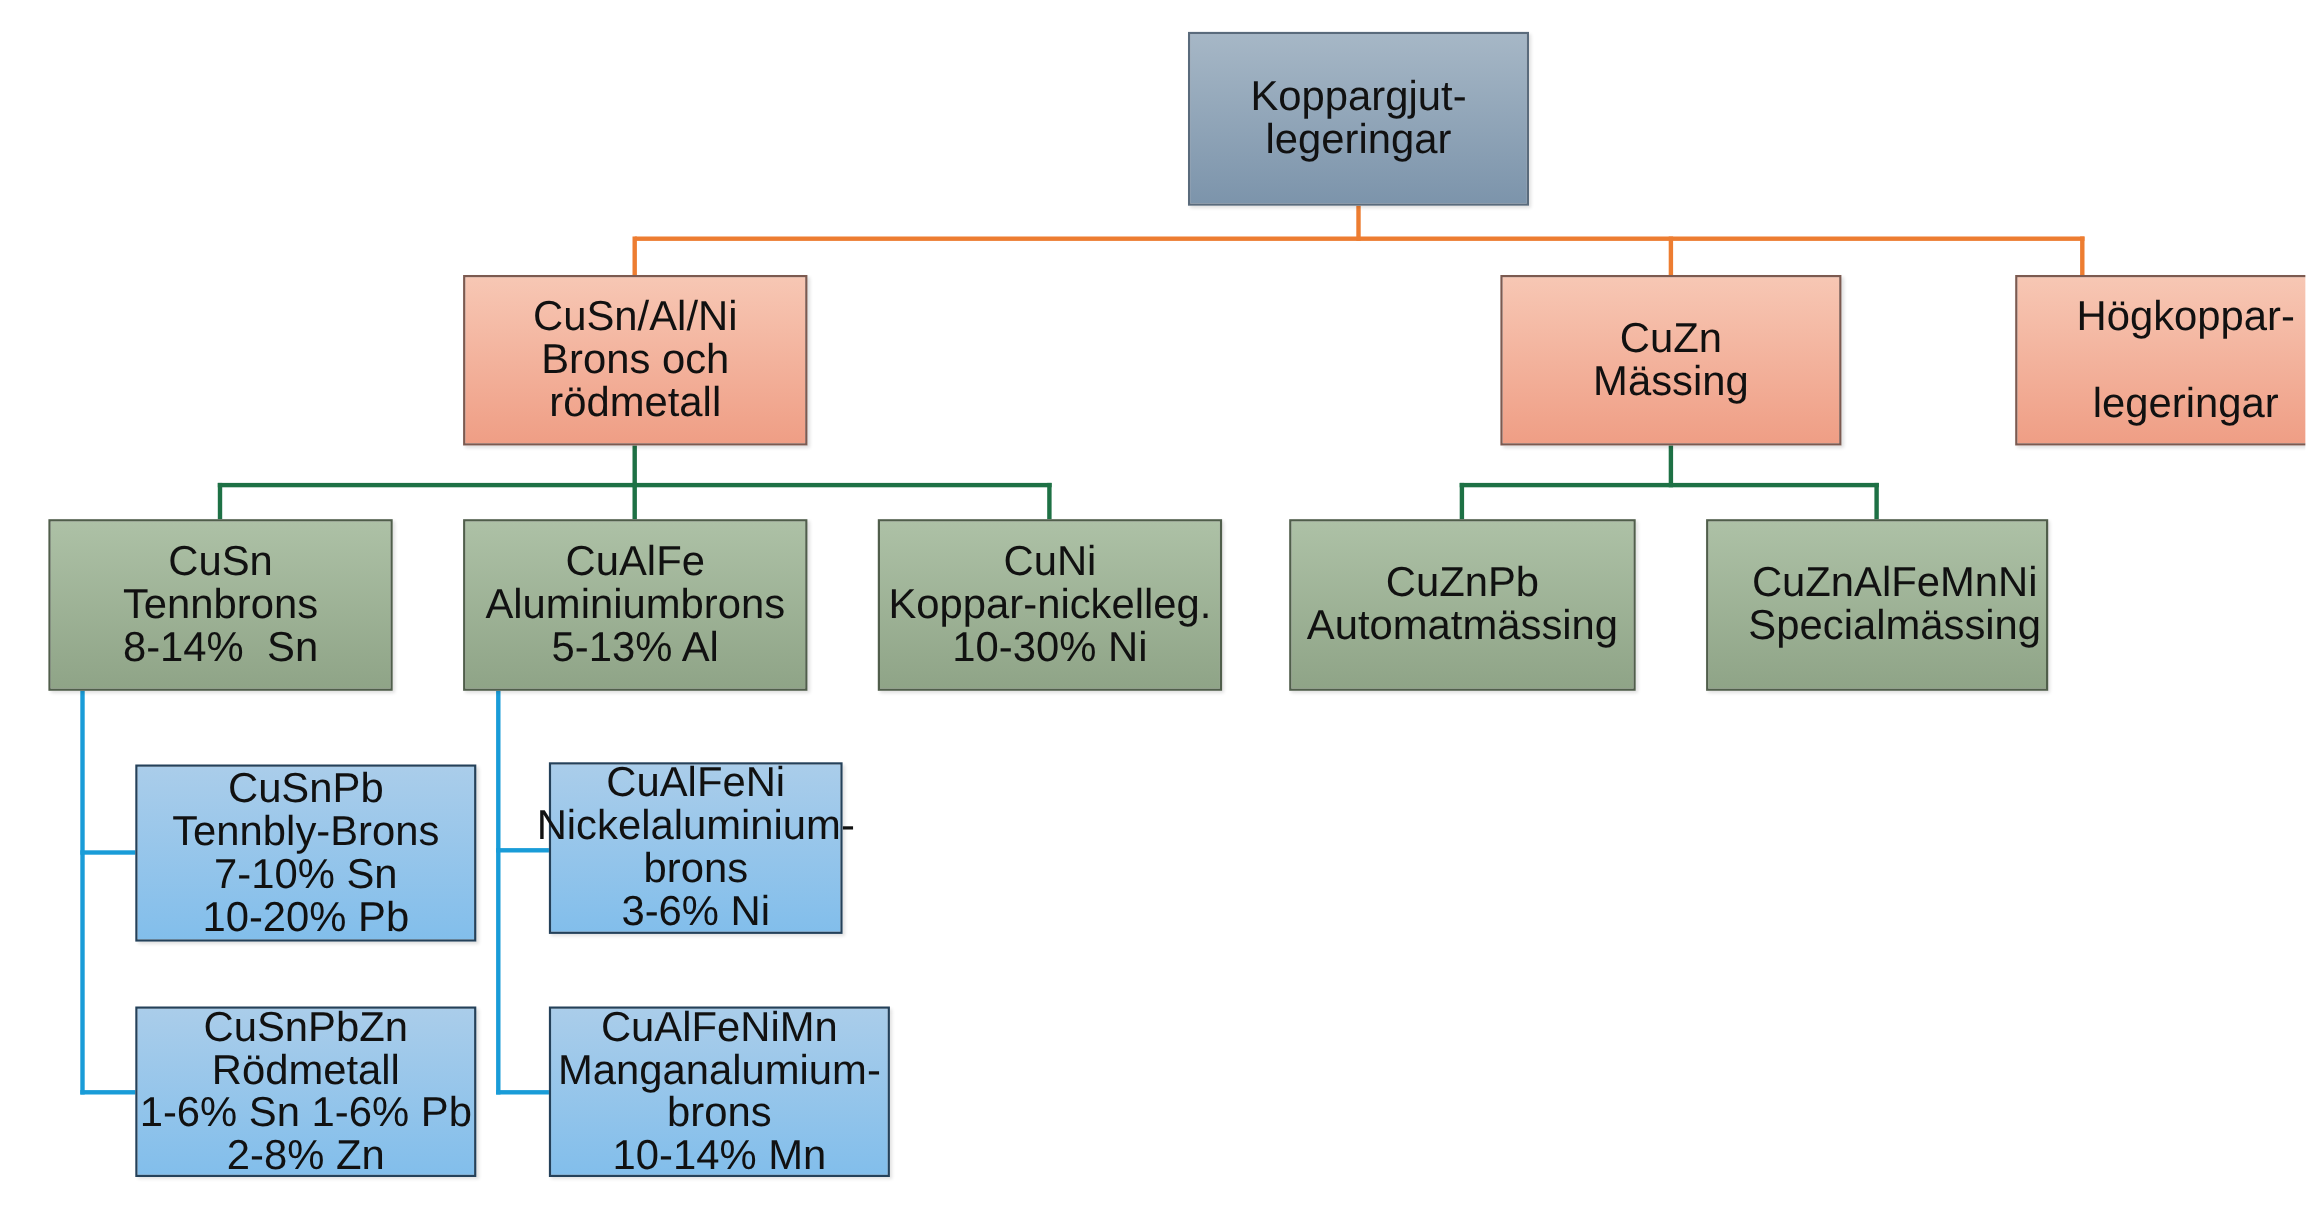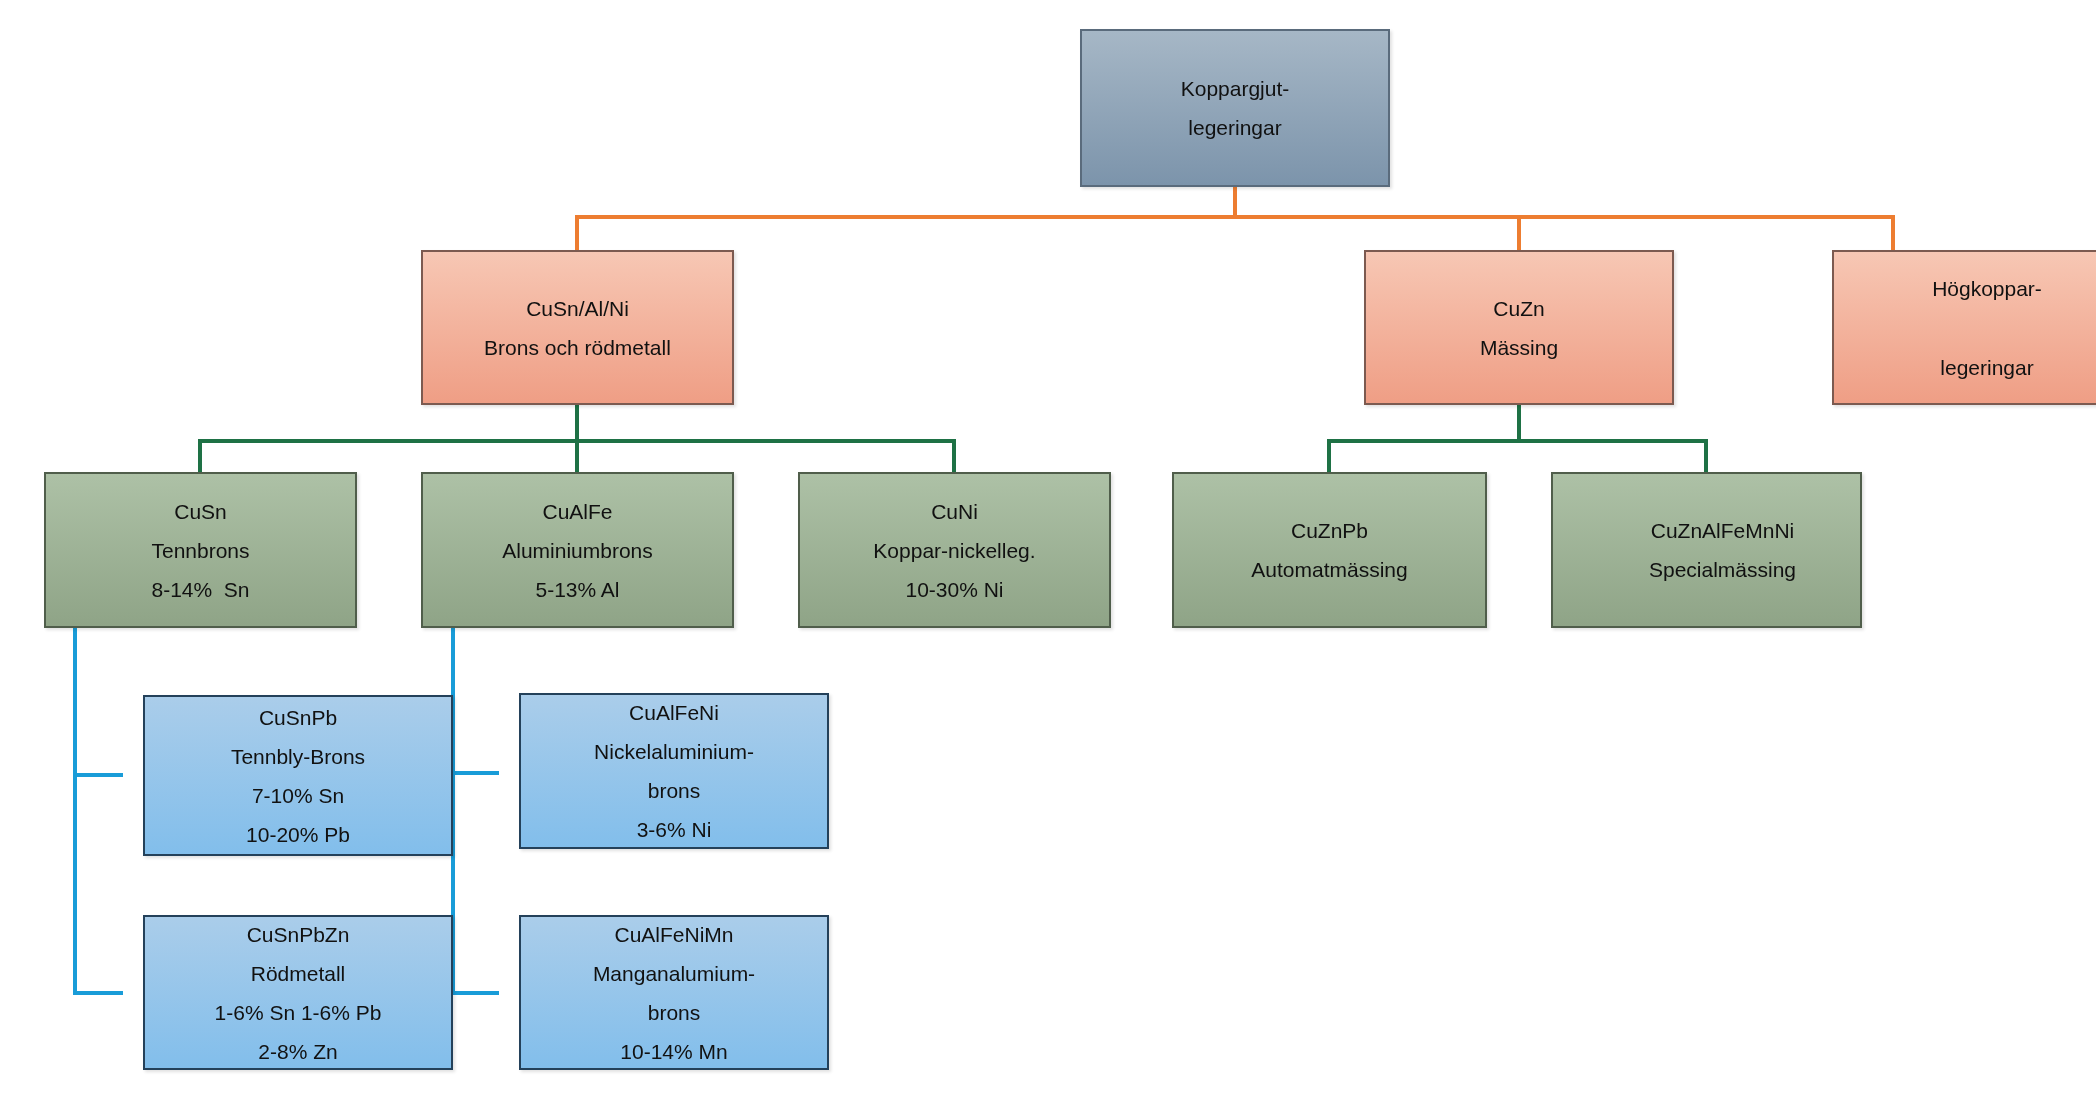--- a/index.html
+++ b/index.html
@@ -12,44 +12,44 @@
     overflow: hidden;
   }
   .node {
     position: absolute;
     display: flex;
     flex-direction: column;
     justify-content: center;
     align-items: center;
     text-align: center;
     color: #111111;
-    font-size: 21px;
+    font-size: 38px;
     line-height: 39px;
     box-sizing: border-box;
     box-shadow: 2px 2px 3px rgba(0,0,0,0.12);
   }
   .node .line { white-space: pre-wrap; }
   
   .lv1 { background: linear-gradient(to bottom, #a6b7c6 0%, #7c94ab 100%); border: 2px solid #5a6b7c; }
   .lv2 { background: linear-gradient(to bottom, #f7c7b4 0%, #ef9e85 100%); border: 2px solid #7c5a50; }
   .lv3 { background: linear-gradient(to bottom, #adc1a6 0%, #8fa487 100%); border: 2px solid #505e4b; }
-  .lv4 { background: linear-gradient(to bottom, #aacdea 0%, #82beeb 100%); border: 2px solid #24415a; margin-left: 20px; }
+  .lv4 { background: linear-gradient(to bottom, #aacdea 0%, #82beeb 100%); border: 2px solid #24415a; }
   
   #n-root         { left: 1080px; top: 29px;  width: 310px; height: 158px; }
   #n-bronze       { left: 421px;  top: 250px; width: 313px; height: 155px; }
   #n-cuzn         { left: 1364px; top: 250px; width: 310px; height: 155px; }
   #n-hogkoppar    { left: 1832px; top: 250px; width: 310px; height: 155px; gap: 40px; }
   #n-cusn         { left: 44px;   top: 472px; width: 313px; height: 156px; text-align: right; }
   #n-cualfe       { left: 421px;  top: 472px; width: 313px; height: 156px; }
   #n-cuni         { left: 798px;  top: 472px; width: 313px; height: 156px; }
   #n-cuznpb       { left: 1172px; top: 472px; width: 315px; height: 156px; }
   #n-cuznalfemnni { left: 1551px; top: 472px; width: 311px; height: 156px; padding-left: 32px; }
   #n-cusnpb       { left: 123px;  top: 695px; width: 310px; height: 161px; }
   #n-cusnpbzn     { left: 123px;  top: 915px; width: 310px; height: 155px; }
-  #n-cualfeni     { left: 499px;  top: 693px; width: 310px; height: 156px; }
+  #n-cualfeni     { left: 499px;  top: 693px; width: 267px; height: 156px; }
   #n-cualfenimn   { left: 499px;  top: 915px; width: 310px; height: 155px; }
   
   .conn { position: absolute; }
   .conn.orange { background: #ed7d31; }
   .conn.green  { background: #1e7145; }
   .conn.blue   { background: #199cd8; }
 </style>
 </head>
 <body>
 

